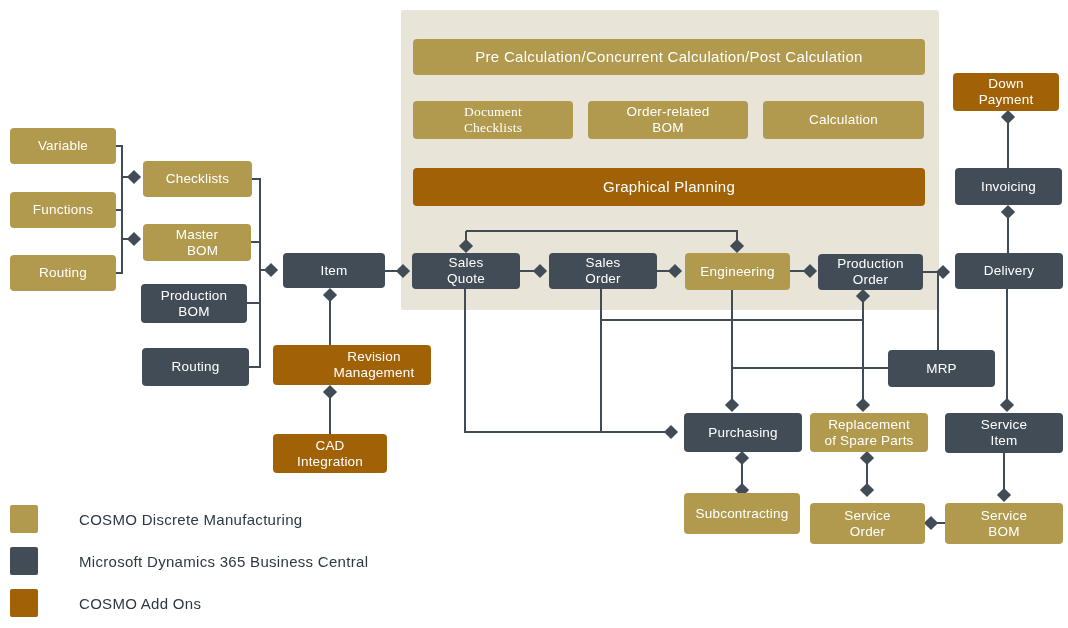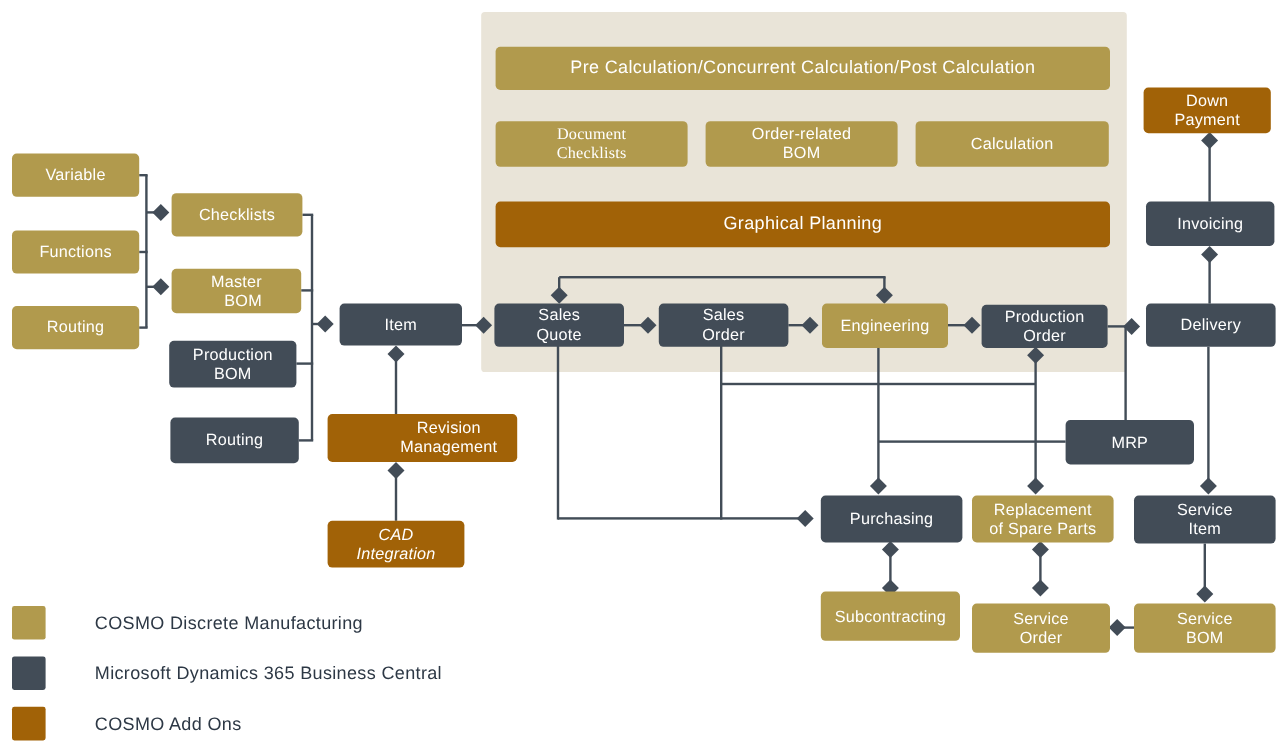--- a/index.html
+++ b/index.html
@@ -105,21 +105,21 @@
       <div class="node gold" style="left: 10px; top: 255px; width: 106px; height: 36px;">Routing</div>
       <div class="node gold" style="left: 143px; top: 161px; width: 109px; height: 36px;">Checklists</div>
       <div class="node gold" style="left: 143px; top: 224px; width: 108px; height: 37px; text-align: right;">Master
 BOM</div>
       <div class="node dark" style="left: 141px; top: 284px; width: 106px; height: 39px;">Production
 BOM</div>
       <div class="node dark" style="left: 142px; top: 348px; width: 107px; height: 38px;">Routing</div>
       <div class="node dark" style="left: 283px; top: 253px; width: 102px; height: 35px;">Item</div>
       <div class="node red" style="left: 273px; top: 345px; width: 114px; height: 40px; padding-left: 44px;">Revision
 Management</div>
-      <div class="node red" style="left: 273px; top: 434px; width: 114px; height: 39px; font-style: italic;">CAD
+      <div class="node red" style="left: 273px; top: 434px; width: 114px; height: 39px;">CAD
 Integration</div>
       <div class="node gold wide" style="left: 413px; top: 39px; width: 512px; height: 36px;">Pre Calculation/Concurrent Calculation/Post Calculation</div>
       <div class="node gold" style="left: 413px; top: 101px; width: 160px; height: 38px; font-family: Liberation Serif, serif;">Document
 Checklists</div>
       <div class="node gold" style="left: 588px; top: 101px; width: 160px; height: 38px;">Order-related
 BOM</div>
       <div class="node gold" style="left: 763px; top: 101px; width: 161px; height: 38px;">Calculation</div>
       <div class="node red wide" style="left: 413px; top: 168px; width: 512px; height: 38px;">Graphical Planning</div>
       <div class="node dark" style="left: 412px; top: 253px; width: 108px; height: 36px;">Sales
 Quote</div>

